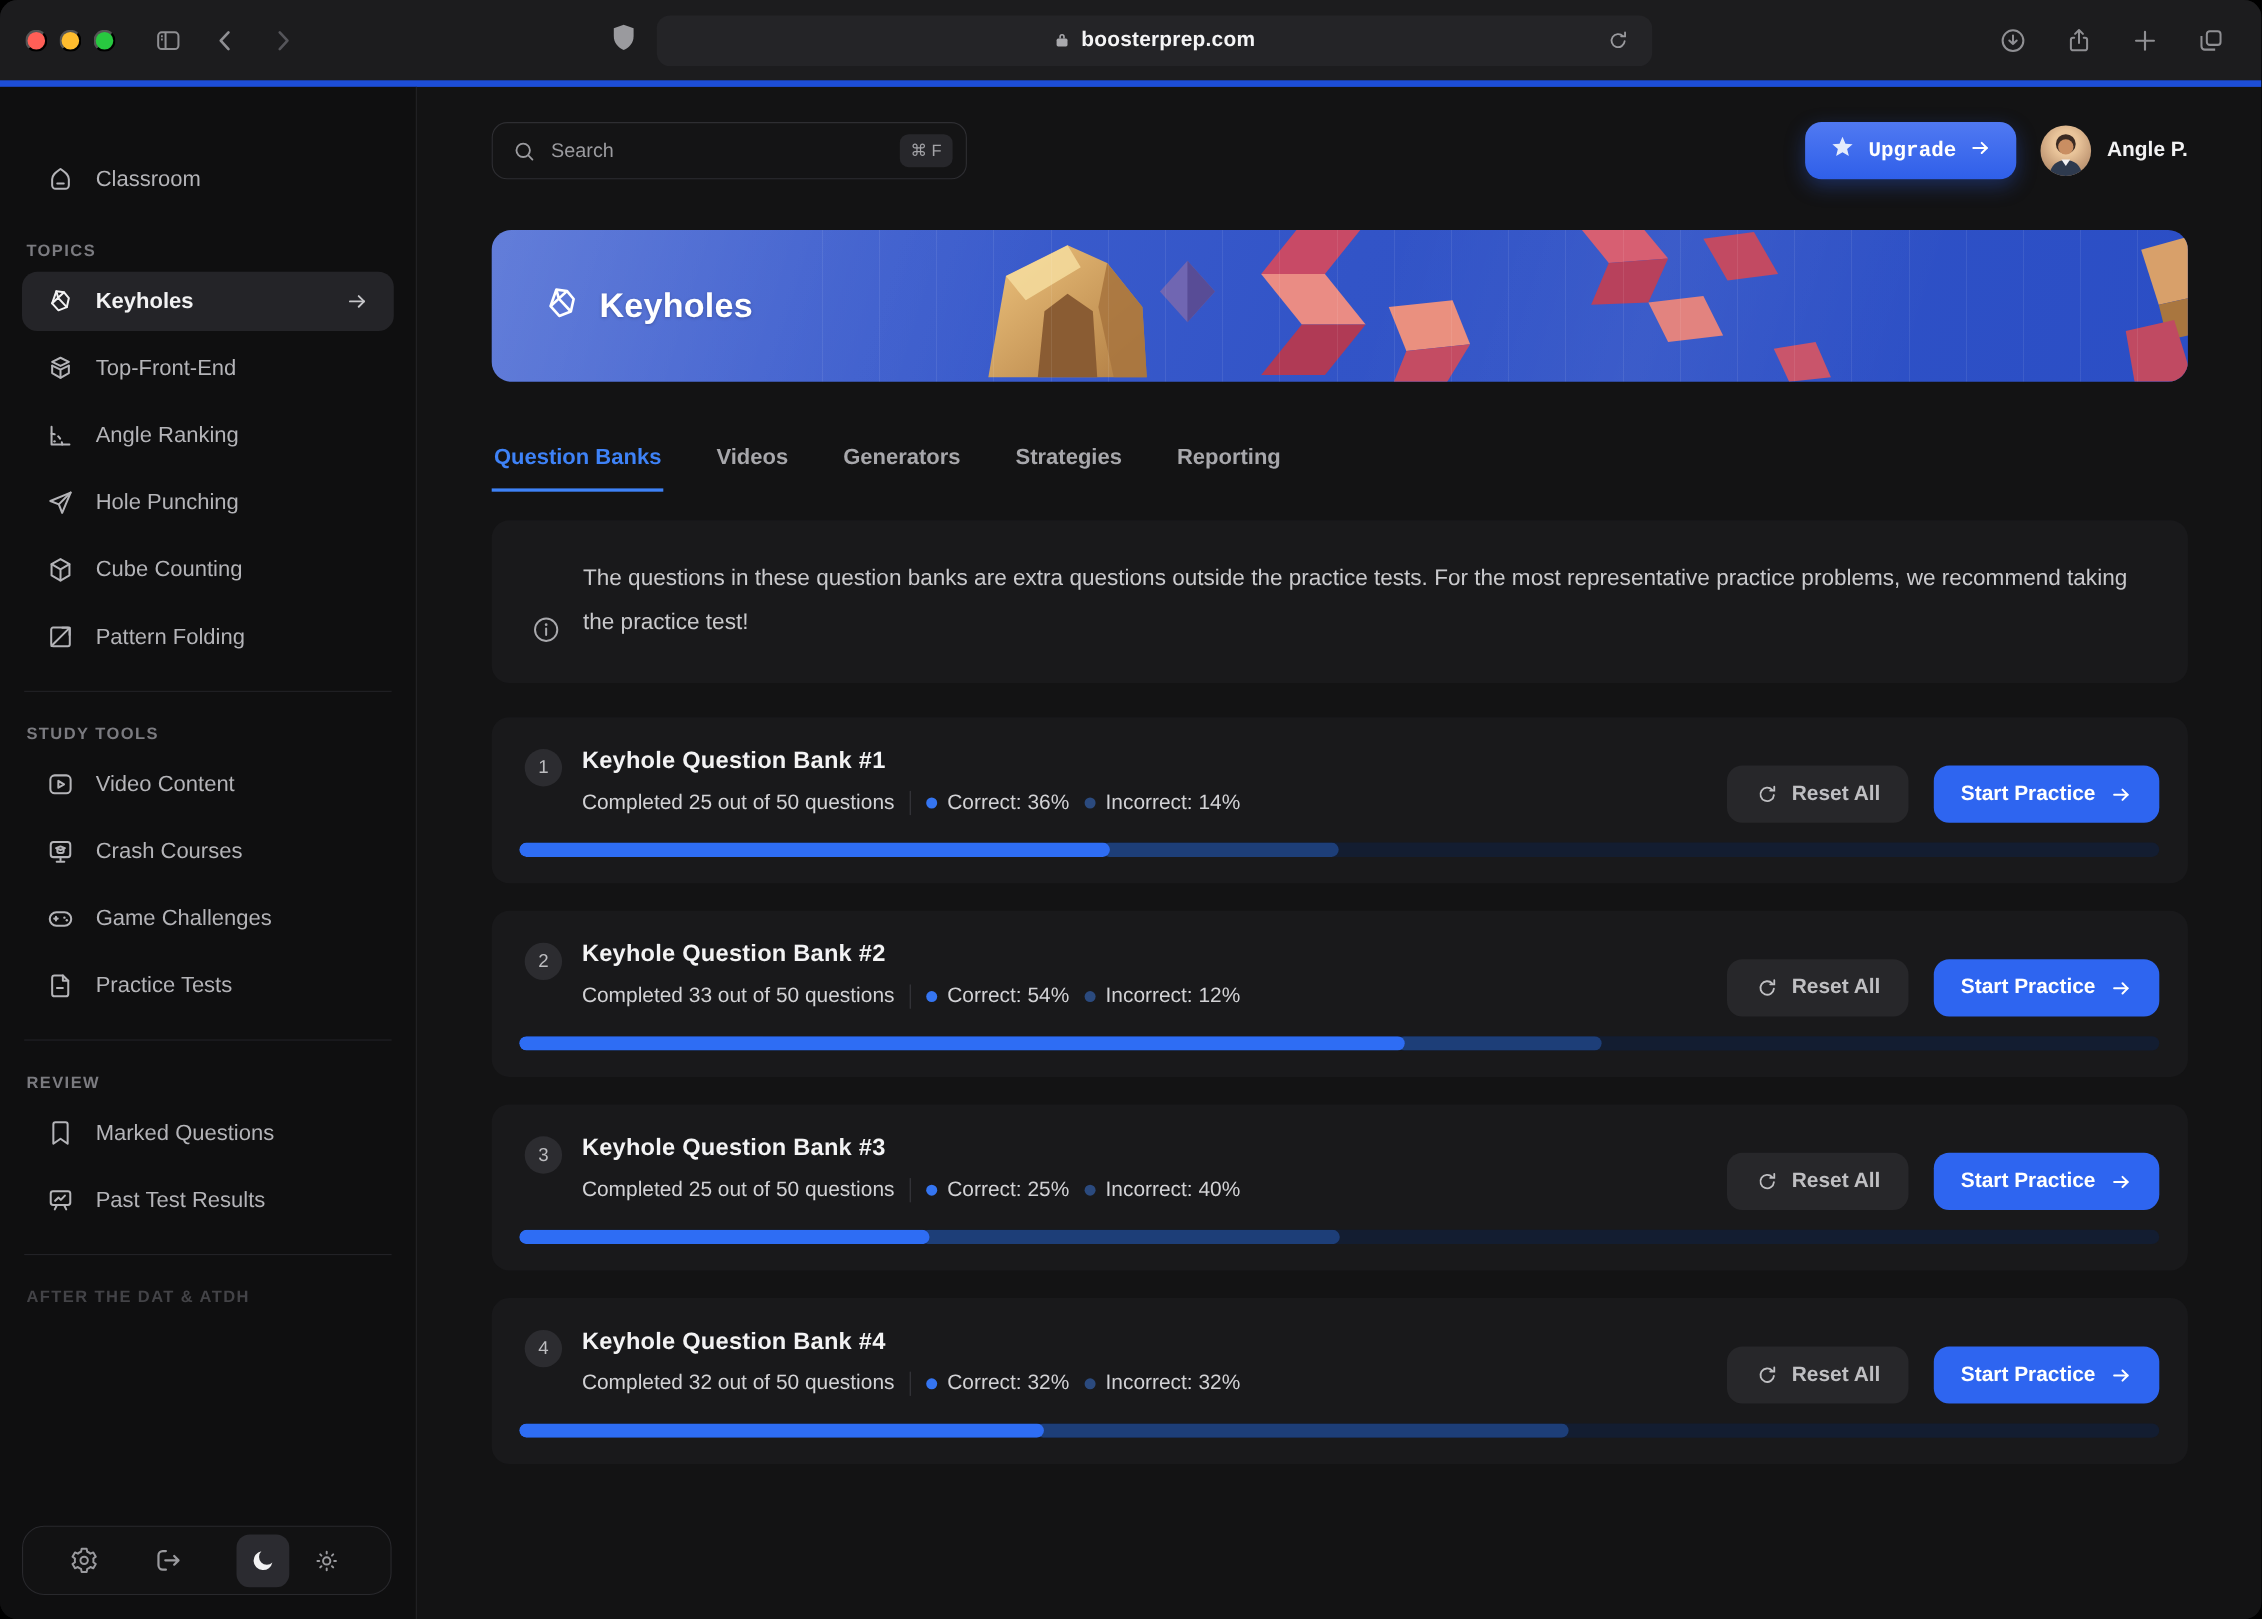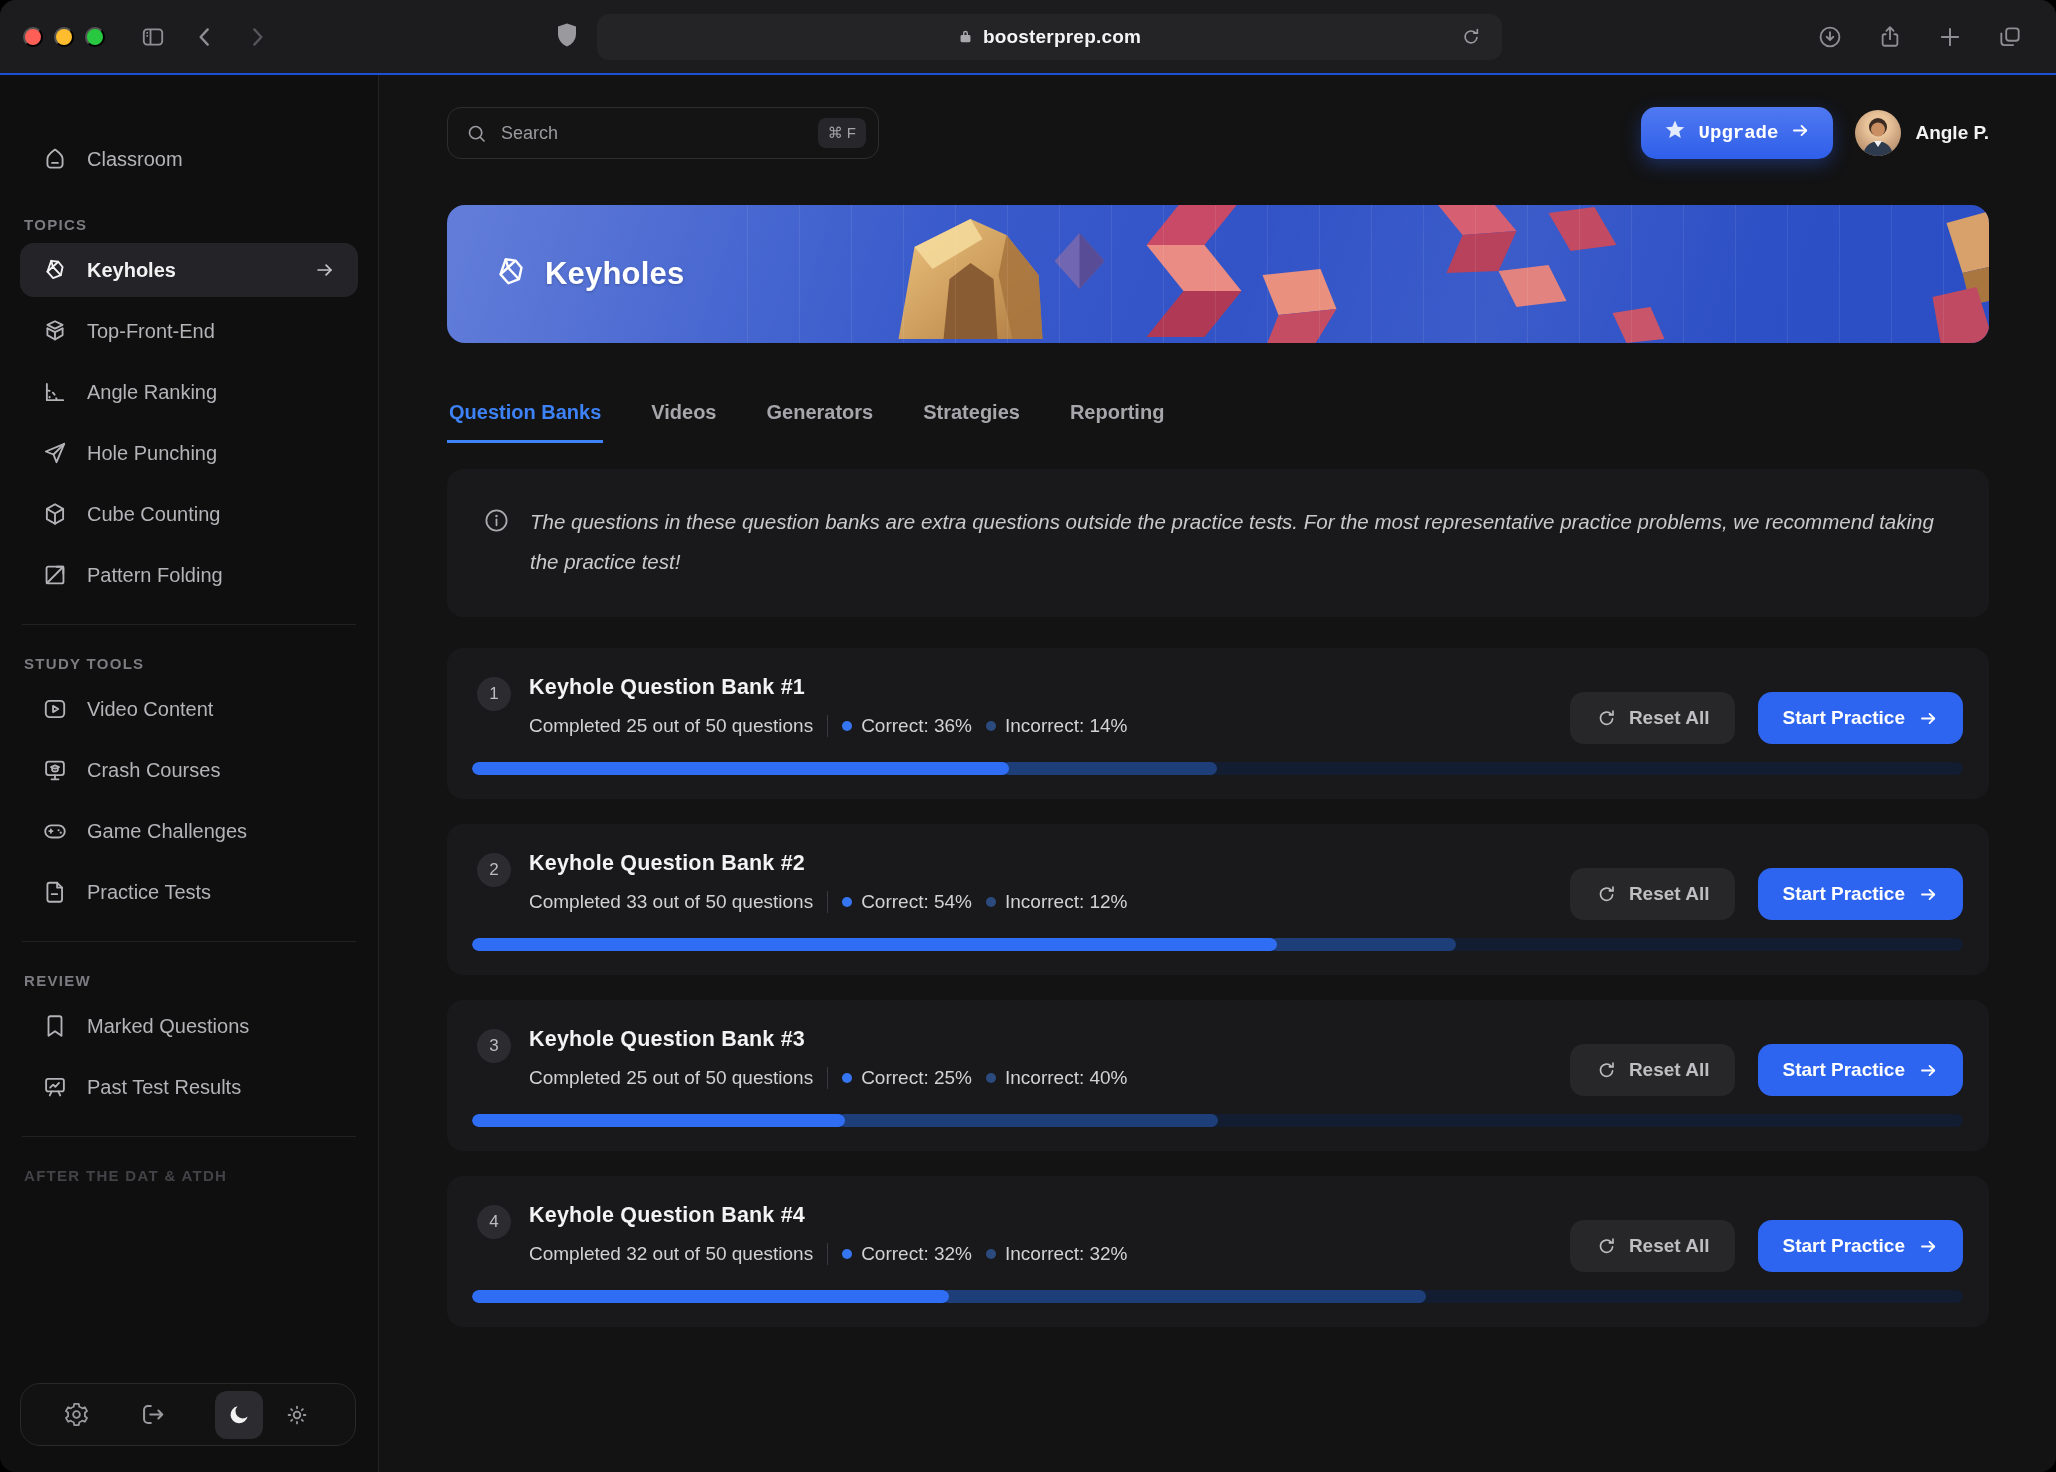--- a/index.html
+++ b/index.html
@@ -1,20 +1,20 @@
 <!DOCTYPE html>
 <html><head>
 <meta charset="utf-8">
 <style>
   html,body{margin:0;padding:0;background:#000;}
   body{width:2056px;height:1472px;font-family:"Liberation Sans",sans-serif;-webkit-font-smoothing:antialiased;}
   .window{position:relative;width:2056px;height:1472px;border-radius:16px;overflow:hidden;background:#131314;}
 
   
-  .chrome{position:relative;height:73px;background:#1c1c1e;border-bottom:2px solid #1d4ed8;display:flex;align-items:center;}
+  .chrome{position:relative;height:73px;background:#1c1c1e;border-bottom:6px solid #1d4ed8;display:flex;align-items:center;}
   .traffic{display:flex;gap:11px;margin-left:23px;}
   .tl{width:20px;height:20px;border-radius:50%;}
   .tl.red{background:#ff5f57}.tl.yellow{background:#febc2e}.tl.green{background:#28c840}
   .chrome-ic{color:#8f8f93;display:flex;align-items:center;justify-content:center;width:44px;height:44px;border-radius:8px;background:transparent;border:none;}
   .chrome-ic svg{width:26px;height:26px;}
   .chrome-ic.dim{color:#55555a;}
   .chrome-left{display:flex;align-items:center;gap:8px;margin-left:26px;}
   .chrome-center{position:absolute;left:0;right:0;display:flex;align-items:center;justify-content:center;pointer-events:none;}
   .chrome-center>*{pointer-events:auto;}
   .shield{color:#9a9a9e;margin-right:18px;}
@@ -86,21 +86,21 @@
   .banner-title{position:absolute;left:46px;top:0;bottom:0;display:flex;align-items:center;gap:16px;color:#fff;z-index:2;}
   .banner-title svg{width:36px;height:36px;}
   .banner-title .t{font-size:31px;font-weight:800;letter-spacing:.2px;text-shadow:0 1px 3px rgba(0,0,30,.25);}
 
   
   .tabs{display:flex;gap:46px;margin-top:58px;}
   .tab{background:none;border:none;padding:0 2px 16px;font-size:20px;font-weight:700;color:#a7a7ab;border-bottom:3px solid transparent;cursor:pointer;font-family:"Liberation Sans",sans-serif;}
   .tab.active{color:#3e82f7;border-bottom-color:#3e82f7;}
 
   
-  .note{margin-top:26px;background:#19191b;border-radius:16px;padding:33px 40px 35px 36px;display:flex;gap:20px;align-items:flex-start;font-style:italic;}
+  .note{margin-top:26px;background:#19191b;border-radius:16px;padding:33px 40px 35px 36px;display:flex;gap:20px;align-items:flex-end;}
   .note .i-ic{color:#a9a9ad;flex:none;margin-top:5px;display:flex;}
   .note .i-ic svg{width:27px;height:27px;}
   .note .txt{color:#c9c9cc;font-size:20.5px;line-height:40px;max-width:1430px;}
 
   
   .cards{margin-top:31px;display:flex;flex-direction:column;gap:25px;}
   .card{position:relative;background:#19191b;border-radius:16px;height:151px;padding:0 26px 0 30px;box-sizing:border-box;}
   .card-main{display:flex;align-items:flex-start;padding-top:27px;}
   .badge{width:34px;height:34px;border-radius:50%;background:#2c2c30;color:#bdbdc0;font-size:17px;display:flex;align-items:center;justify-content:center;flex:none;margin-top:2px;}
   .card-texts{margin-left:18px;}

